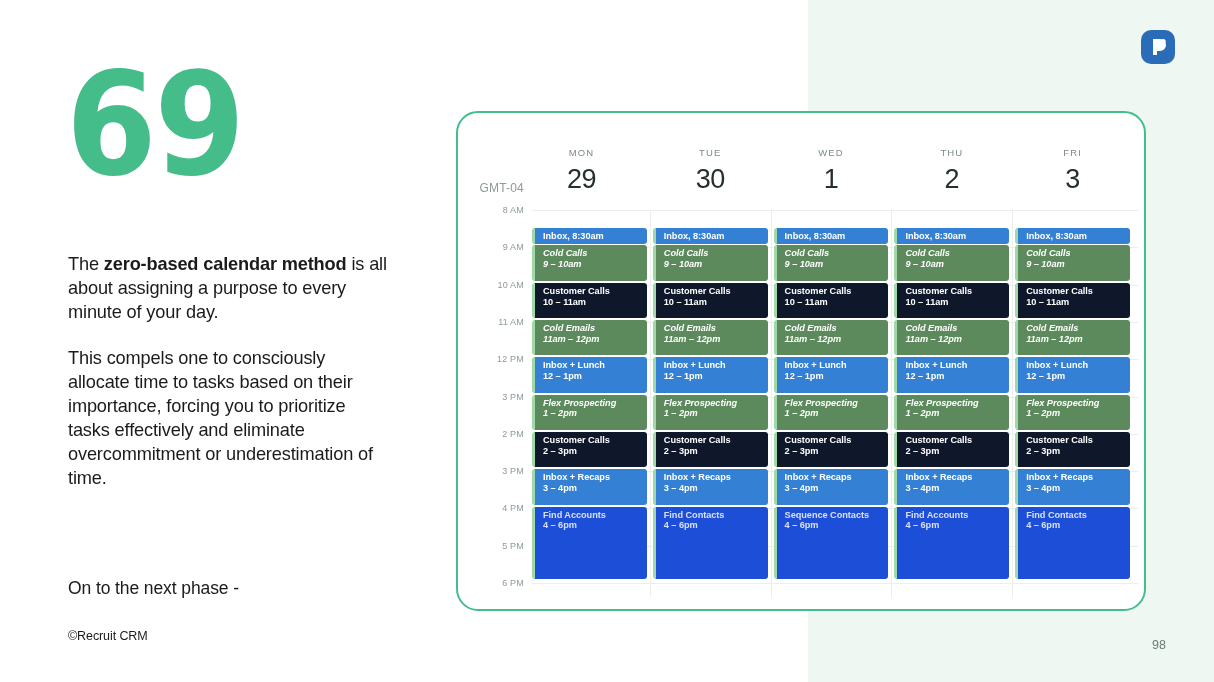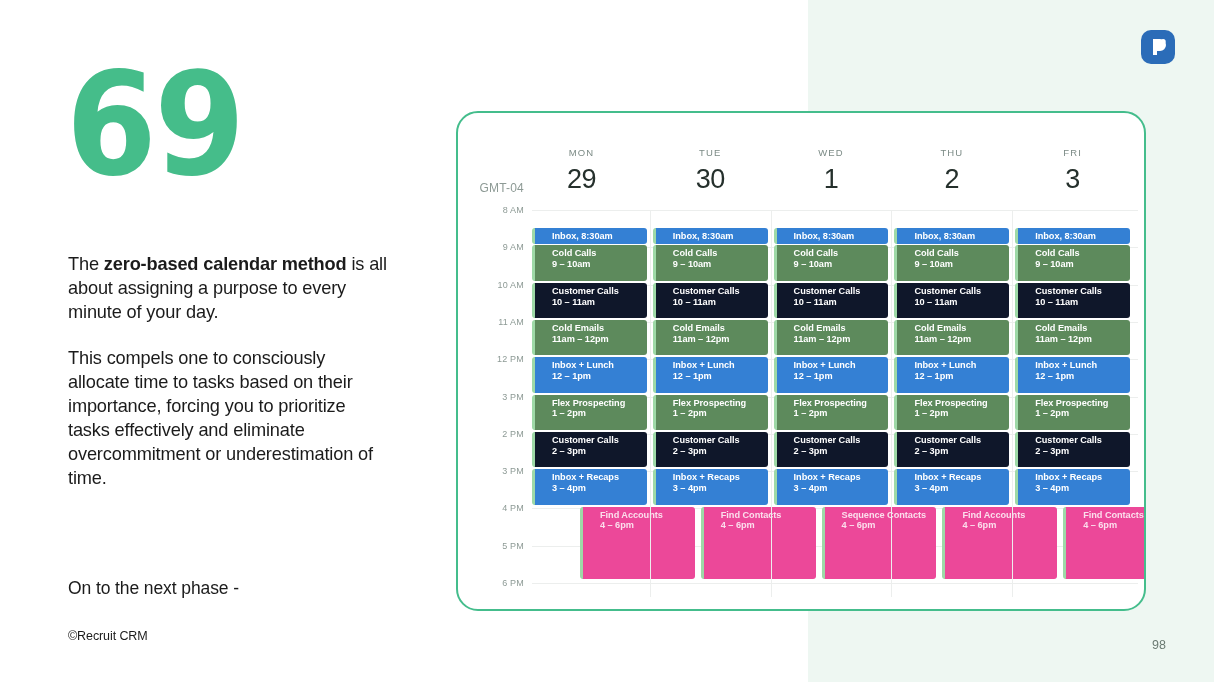--- a/index.html
+++ b/index.html
@@ -168,41 +168,41 @@
     width: 1px;
     background: #eceeed;
   }
 
   
   .event {
     position: absolute;
     box-sizing: border-box;
     border-radius: 3px;
     border-left: 3px solid #9ed9a7;
-    padding: 3px 5px 0 17px;
+    padding: 3px 5px 0 8px;
     color: #ffffff;
     overflow: hidden;
     line-height: 1.18;
   }
   .event .ev-title {
     font-size: 9.2px;
     font-weight: bold;
     white-space: nowrap;
     letter-spacing: -0.05px;
   }
   .event .ev-time {
     font-size: 9.2px;
     font-weight: bold;
     white-space: nowrap;
     letter-spacing: -0.05px;
   }
   .ev-blue  { background: #3480d4; }
-  .ev-olive { background: #5d8a5c; }
+  .ev-olive { background: #5d8a5c; font-style: italic; }
   .ev-green { background: #0f172a; }
-  .ev-mint  { background: #ec4899; margin-left: 48px; }
+  .ev-mint  { background: #1d4ed8; }
   .ev-mint .ev-title, .ev-mint .ev-time { color: #ffffff; opacity: 0.82; }
 </style>
 </head>
 <body>
 
 <div class="right-panel"></div>
 
 <div class="logo">
   <svg width="34" height="34" viewBox="0 0 34 34">
     <path d="M12 9 h7 a6 6 0 0 1 0 12 h-3 v4 h-4 z" fill="#ffffff"></path>

